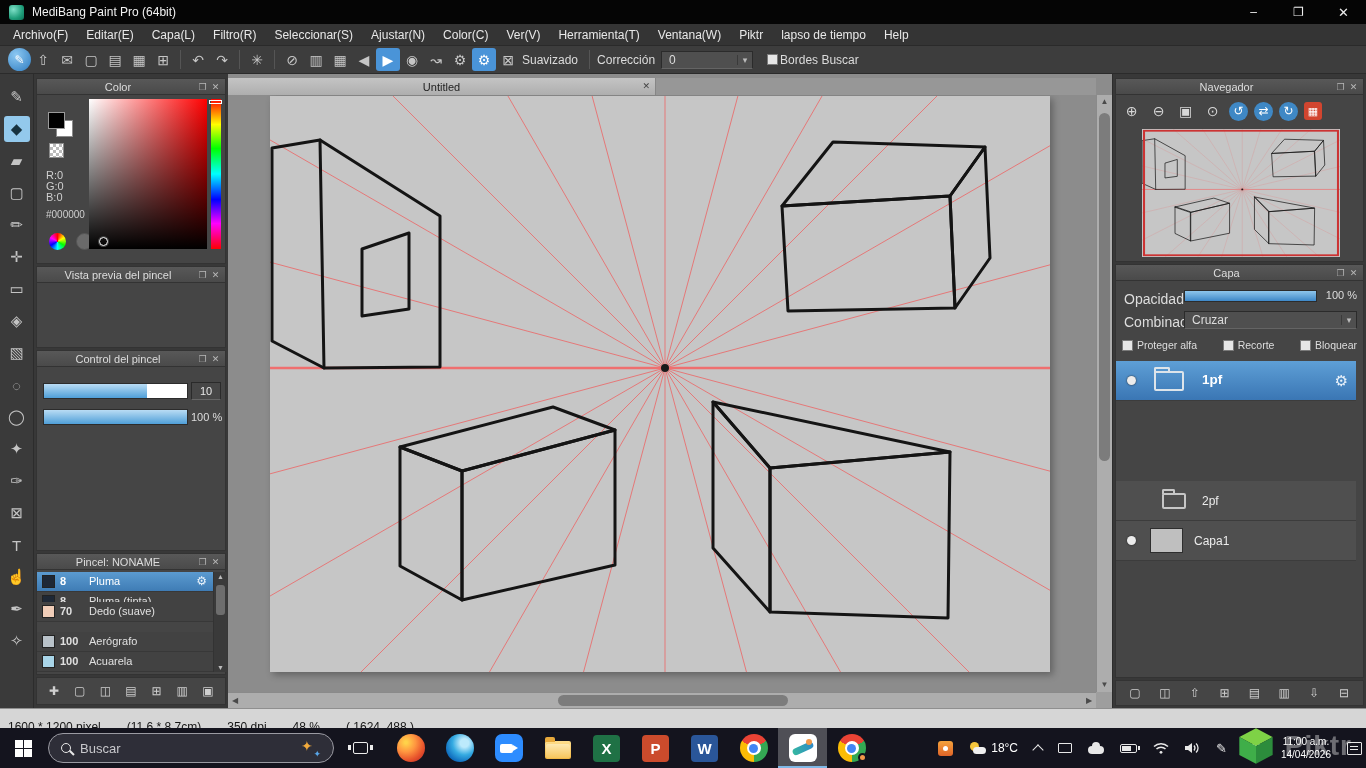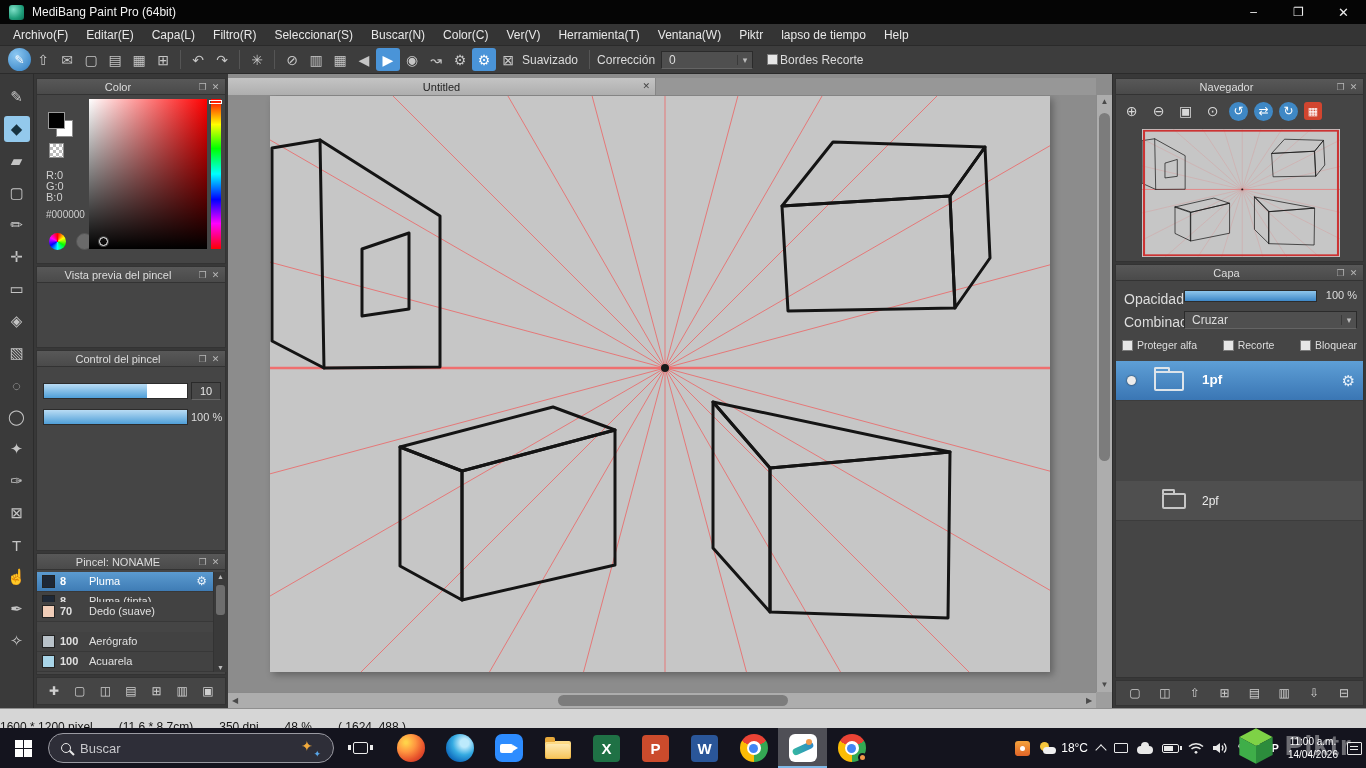--- a/index.html
+++ b/index.html
@@ -110,37 +110,37 @@
   .nav-thumb svg{display:block}
 
   .layer-panel{top:190px;height:414px}
   .lr-label{position:absolute;font-size:14px;color:#ddd}
   .lr-slider{position:absolute;left:68px;right:46px;top:25px;height:12px;border:1px solid #2c2c2c;background:linear-gradient(#8ec6ec,#3e88c8)}
   .lr-val{position:absolute;right:6px;top:24px;font-size:11px;color:#ddd}
   .blend-dd{position:absolute;left:68px;right:6px;top:46px;height:18px}
   .flags-row{position:absolute;top:72px;left:6px;right:6px;height:16px;display:flex;align-items:center;justify-content:space-between}
   .flag{display:flex;align-items:center;gap:4px;font-size:10.5px;color:#ddd}
   .layer-list{position:absolute;top:96px;left:0;right:0;height:200px}
-  .layer-row{position:absolute;left:0;right:0;height:40px;background:#4f4f4f;border-bottom:1px solid #3c3c3c}
+  .layer-row{position:absolute;left:0;right:7px;height:40px;background:#4f4f4f;border-bottom:1px solid #3c3c3c}
   .layer-row.selected{background:linear-gradient(#5e9fd6,#3a76b4)}
   .vis-dot{position:absolute;top:15px;width:9px;height:9px;border-radius:50%;background:#ececec;box-shadow:0 0 2px #222}
   .folder-icon{position:absolute;top:10px;width:30px;height:20px;border:2px solid #dde4ea;border-radius:2px}
   .folder-icon::before{content:"";position:absolute;top:-6px;left:-2px;width:12px;height:4px;border:2px solid #dde4ea;border-bottom:none;border-radius:2px 2px 0 0}
   .folder-icon.sm{width:24px;height:16px;top:12px;border-color:#c6c6c6}
   .folder-icon.sm::before{border-color:#c6c6c6;width:9px;height:3px}
   .layer-thumb{position:absolute;top:7px;width:33px;height:25px;border:1px solid #2e2e2e;background:#fff}
   .layer-thumb.checker{background:repeating-conic-gradient(#cfcfcf 0% 25%,#fff 0% 50%) 0 0/8px 8px}
   .layer-thumb.solid{background:#bfbfbf}
   .layer-name{position:absolute;top:13px;font-size:12px;color:#ececec}
   .layer-name.big{top:11px;font-size:13.5px;font-weight:bold;color:#fff}
   .layer-gear{position:absolute;right:8px;top:11px;font-size:15px;color:#eaf2fa}
   .layer-toolbar{position:absolute;left:2px;right:2px;top:606px;height:26px;background:#454545;border:1px solid #333;display:flex;align-items:center;justify-content:space-between;padding:0 10px}
 
   
-  .statusbar{position:absolute;top:708px;left:0;right:0;height:36px;background:#d6d6d6;border-top:1px solid #8f8f8f;display:flex;align-items:center;gap:26px;padding-left:0;font-size:12px;color:#151515}
+  .statusbar{position:absolute;top:708px;left:0;right:0;height:36px;background:#d6d6d6;border-top:1px solid #8f8f8f;display:flex;align-items:center;gap:26px;padding-left:8px;font-size:12px;color:#151515}
 
   
   .taskbar{position:absolute;top:728px;left:0;right:0;height:40px;background:#14141e}
   .tb-slot{width:49px;height:40px;display:flex;align-items:center;justify-content:center;position:relative;flex:0 0 auto}
   .tb-slot.start{position:absolute;left:0;top:0;width:46px}
   .tb-slot.active{background:rgba(255,255,255,.25);box-shadow:inset 0 -2px 0 #7fb8e6}
   .start-grid{width:17px;height:17px;display:grid;grid-template-columns:8px 8px;grid-template-rows:8px 8px;gap:1px}
   .start-grid span{background:#fff}
   .search-box{position:absolute;left:48px;top:5px;width:286px;height:30px;border-radius:16px;background:#2e2e38;border:1px solid #9a9aa2;display:flex;align-items:center;padding:0 12px;gap:9px}
   .search-mag{width:10px;height:10px;border:1.6px solid #e8e8e8;border-radius:50%;position:relative;flex:0 0 auto}
@@ -167,21 +167,21 @@
   .icon-excel{background:#1f7145}
   .icon-ppt{background:#cb4b2c}
   .icon-word{background:#2a5699}
   .icon-chrome{width:28px;height:28px;border-radius:50%;background:conic-gradient(from -60deg,#ea4335 0 120deg,#34a853 0 240deg,#fbbc05 0 360deg);position:relative}
   .icon-chrome::before{content:"";position:absolute;left:7px;top:7px;width:14px;height:14px;border-radius:50%;background:#fff}
   .icon-chrome::after{content:"";position:absolute;left:9.5px;top:9.5px;width:9px;height:9px;border-radius:50%;background:#4285f4}
   .icon-mdb{width:28px;height:28px;border-radius:6px;background:#fff;position:relative;overflow:hidden}
   .icon-mdb::before{content:"";position:absolute;left:3px;top:11px;width:22px;height:7px;border-radius:4px;background:linear-gradient(90deg,#35b8a0,#2f89c8);transform:rotate(-25deg)}
   .icon-mdb::after{content:"";position:absolute;right:5px;top:5px;width:6px;height:6px;border-radius:50%;background:#f2994a}
   .badge-dot{position:absolute;right:9px;bottom:6px;width:9px;height:9px;border-radius:50%;background:#f2994a;border:2px solid #14141e}
-  .tray{position:absolute;right:4px;top:0;height:40px;display:flex;align-items:center;gap:9px}
+  .tray{position:absolute;right:4px;top:0;height:40px;display:flex;align-items:center;gap:16px}
   .tray-app{width:15px;height:15px;border-radius:3px;background:linear-gradient(#f5a33c,#e06428);position:relative}
   .tray-app::after{content:"";position:absolute;left:5px;top:5px;width:5px;height:5px;border-radius:50%;background:#fff}
   .tray-temp{display:flex;align-items:center;gap:5px;color:#fff;font-size:12px}
   .weather-ico{width:17px;height:13px;position:relative}
   .weather-ico::before{content:"";position:absolute;left:1px;top:0;width:9px;height:9px;border-radius:50%;background:#f5c63c}
   .weather-ico::after{content:"";position:absolute;left:4px;top:5px;width:13px;height:7px;border-radius:4px;background:#f0f0f0}
   .chev{width:8px;height:8px;border-top:1.8px solid #e8e8e8;border-right:1.8px solid #e8e8e8;transform:rotate(-45deg);margin-top:4px}
   .tray-display{width:14px;height:10px;border:1.5px solid #e8e8e8;border-radius:1px}
   .tray-cloud{width:16px;height:8px;background:#e8e8e8;border-radius:5px;position:relative;margin-top:3px}
   .tray-cloud::before{content:"";position:absolute;left:4px;top:-4px;width:8px;height:8px;border-radius:50%;background:#e8e8e8}
@@ -213,21 +213,21 @@
       <div class="win-btn close">✕</div>
     </div>
   </div>
 
   <div class="menubar">
     <span class="menu-item">Archivo(F)</span>
     <span class="menu-item">Editar(E)</span>
     <span class="menu-item">Capa(L)</span>
     <span class="menu-item">Filtro(R)</span>
     <span class="menu-item">Seleccionar(S)</span>
-    <span class="menu-item">Buscar(N)</span>
+    <span class="menu-item">Ajustar(N)</span>
     <span class="menu-item">Color(C)</span>
     <span class="menu-item">Ver(V)</span>
     <span class="menu-item">Herramienta(T)</span>
     <span class="menu-item">Ventana(W)</span>
     <span class="menu-item">Piktr</span>
     <span class="menu-item">lapso de tiempo</span>
     <span class="menu-item">Help</span>
   </div>
 
   <div class="toolbar">
@@ -256,21 +256,21 @@
     <div class="ti">⊠</div>
     <span class="tb-label">Suavizado</span>
     <div class="tsep"></div>
     <span class="tb-label">Corrección</span>
     <div class="dd correction">
       <span class="dd-val">0</span>
       <span class="dd-arrow">▾</span>
     </div>
     <span style="width:14px"></span>
     <span class="cb"></span>
-    <span class="tb-label">Bordes Recorte</span>
+    <span class="tb-label">Bordes Buscar</span>
   </div>
 
   <div class="toolcol">
     <div class="tool">✎</div>
     <div class="tool selected">◆</div>
     <div class="tool">▰</div>
     <div class="tool">▢</div>
     <div class="tool">✏</div>
     <div class="tool">✛</div>
     <div class="tool">▭</div>
@@ -513,20 +513,25 @@
         <div class="layer-row selected" style="top:0">
           <span class="vis-dot" style="left:11px"></span>
           <span class="folder-icon" style="left:38px"></span>
           <span class="layer-name big" style="left:86px">1pf</span>
           <span class="layer-gear">⚙</span>
         </div>
         <div class="layer-row" style="top:120px">
           <span class="folder-icon sm" style="left:46px"></span>
           <span class="layer-name" style="left:86px">2pf</span>
         </div>
+        <div class="layer-row" style="top:160px">
+          <span class="vis-dot" style="left:11px"></span>
+          <span class="layer-thumb solid" style="left:34px"></span>
+          <span class="layer-name" style="left:78px">Capa1</span>
+        </div>
       </div>
     </div>
 
     <div class="layer-toolbar">
       <span class="mini-icon">▢</span>
       <span class="mini-icon">◫</span>
       <span class="mini-icon">⇧</span>
       <span class="mini-icon">⊞</span>
       <span class="mini-icon">▤</span>
       <span class="mini-icon">▥</span>

